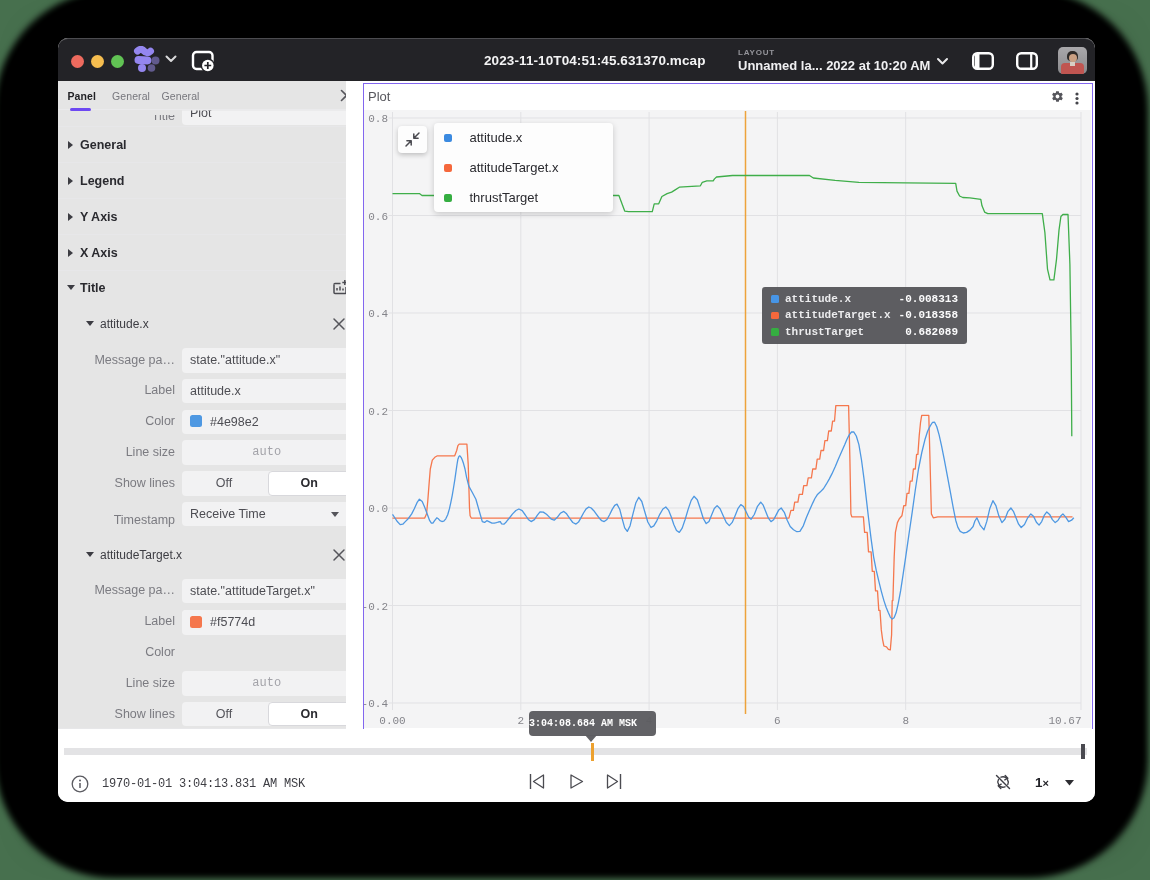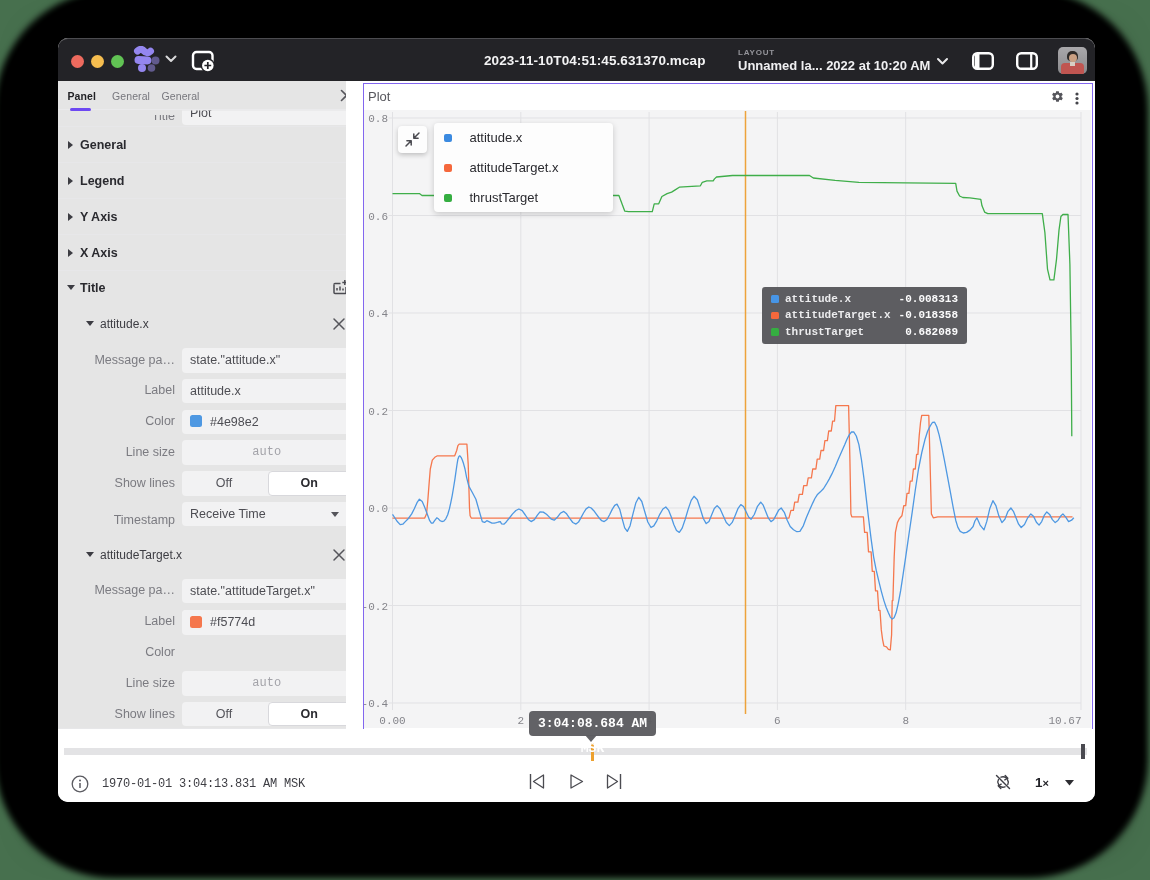--- a/index.html
+++ b/index.html
@@ -37,21 +37,21 @@
 .ltext { position:absolute; left:36px; top:6.5px; font-size:13px; color:#2a2a2f; }
 .collapsebtn { position:absolute; left:34px; top:41.5px; width:29px; height:27px; background:#fdfdfd; border-radius:4px; box-shadow:0 2px 5px rgba(0,0,0,0.22); }
 .charttip { position:absolute; left:398px; top:202.5px; width:205px; height:57px; background:rgba(86,86,91,0.96); border-radius:3px; font-family:"Liberation Mono",monospace; }
 .ttrow { position:absolute; left:0; width:100%; height:16.5px; }
 .ttsq { position:absolute; left:9px; top:4.5px; width:7.5px; height:7.5px; border-radius:1.5px; }
 .ttname { position:absolute; left:23px; top:2px; font-size:11px; color:#ececee; font-weight:700; }
 .ttval { position:absolute; right:9px; top:2px; font-size:11px; color:#fbfbfc; font-weight:700; }
 
 .playbar { position:absolute; left:0; top:691px; width:100%; height:73px; background:#fff; border-radius:0 0 10px 10px; }
 .track { position:absolute; left:6px; top:19px; width:1023px; height:7px; background:#e3e3e5; }
-.tooltip { position:absolute; left:471px; top:-18.5px; width:127px; height:25px; background:rgba(93,93,97,0.97); border-radius:4px; color:#fff; font-family:"Liberation Mono",monospace; font-size:13px; font-weight:700; text-align:center; line-height:25px; }
+.tooltip { position:absolute; left:471px; top:-18.5px; width:127px; height:25px; background:rgba(93,93,97,0.97); border-radius:4px; color:#fff; font-family:"Liberation Mono",monospace; font-size:10px; font-weight:700; line-height:25px; }
 .tooltip:after { content:""; position:absolute; left:56px; bottom:-6px; width:0; height:0; border-left:6.5px solid transparent; border-right:6.5px solid transparent; border-top:7px solid rgba(93,93,97,0.97); }
 .ctrl { position:absolute; top:44px; }
 .ts { position:absolute; left:44px; top:47.5px; font-family:"Liberation Mono",monospace; font-size:12px; color:#3e3e44; letter-spacing:-0.2px; }
 </style>
 </head>
 <body>
 <div class="shadow"></div>
 <div class="window">
 
   <div class="titlebar">

